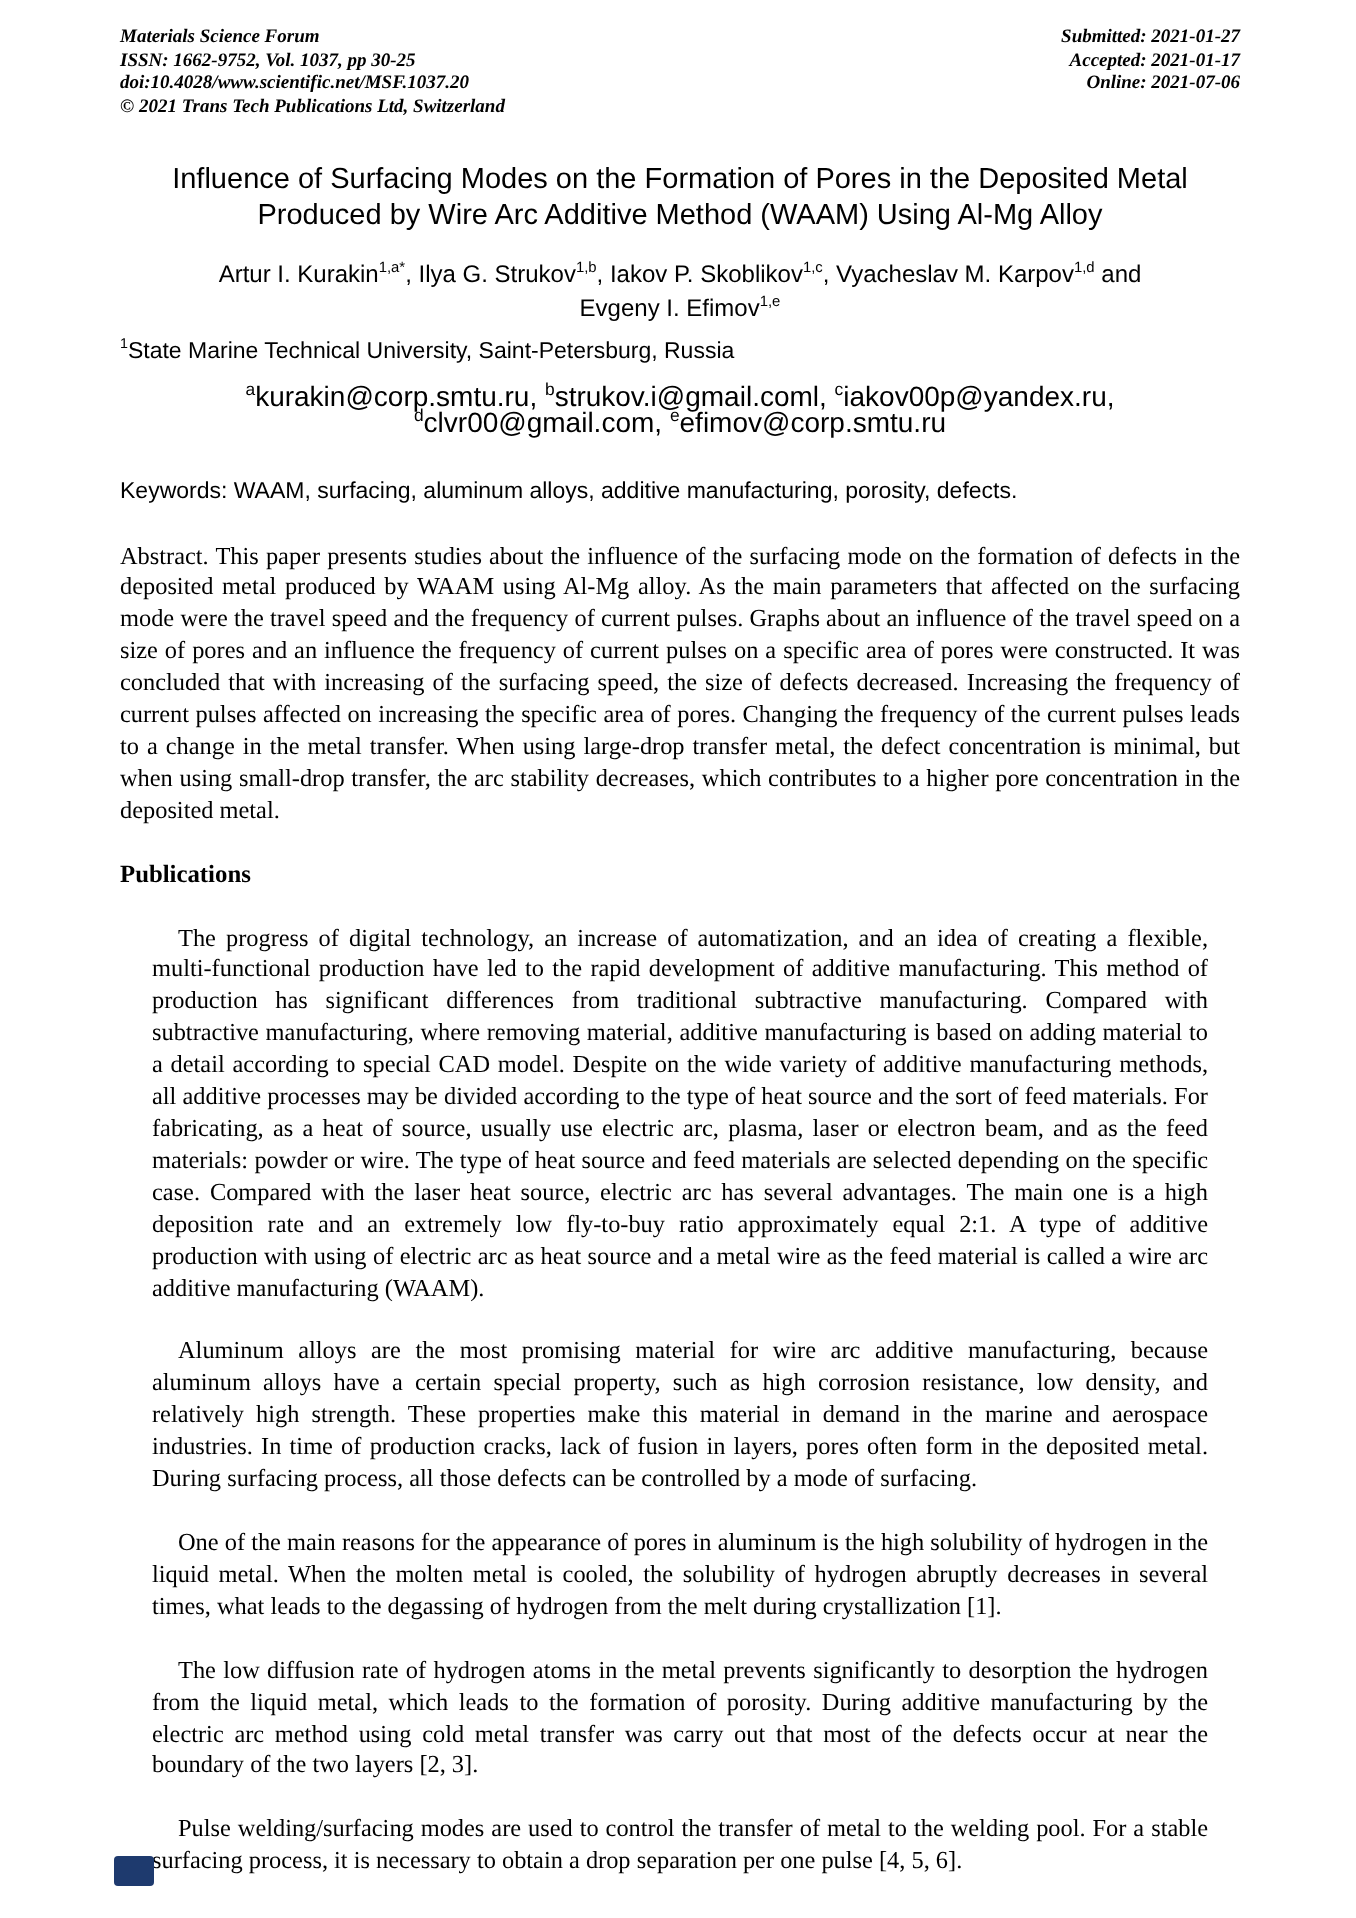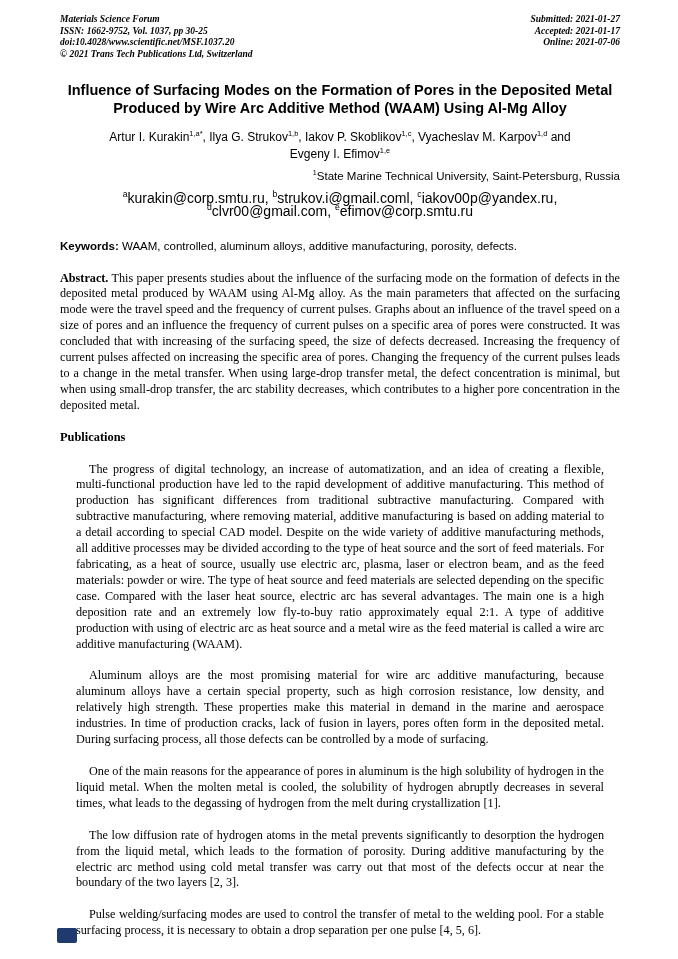--- a/index.html
+++ b/index.html
@@ -18,33 +18,33 @@
   }
   .header {
     display: flex; justify-content: space-between;
     font-style: italic;
     font-size: 9.5px; line-height: 11.5px; font-weight: bold;
   }
   .header-right { text-align: right; }
   .title {
     text-align: center;
     font-family: "Liberation Sans", sans-serif;
-    font-weight: bold;
+    font-weight: normal;
     font-size: 14.5px; line-height: 17.5px;
     margin-top: 22px;
   }
   .authors {
     text-align: center;
     font-family: "Liberation Sans", sans-serif;
     font-size: 12px; line-height: 16.5px;
     margin-top: 12px;
     padding: 0 30px;
   }
   .affiliation {
-    text-align: right;
+    text-align: left;
     font-family: "Liberation Sans", sans-serif;
     font-size: 11.5px; line-height: 13.5px;
     margin-top: 8px;
   }
   .emails {
     text-align: center;
     font-family: "Liberation Sans", sans-serif;
     font-size: 14px; line-height: 13.5px;
     margin-top: 8px;
     padding: 0 10px;
@@ -63,21 +63,21 @@
     font-weight: bold;
     font-size: 12.4px; line-height: 15.9px;
     margin-top: 16px;
   }
   .para {
     font-size: 12.2px; line-height: 15.9px;
     text-align: justify;
     text-indent: 13px;
     margin: 16px;
   }
-  .bold { font-weight: bold; }
+  .bold { font-weight: normal; }
   sup { font-size: 62%; line-height: 0; vertical-align: super; }
   .footer-badge {
     position: absolute;
     left: 57px; top: 928px;
     width: 20px; height: 15px;
     border-radius: 2px;
   }
 </style>
 </head>
 <body>
@@ -100,21 +100,21 @@
 
   <div class="title">Influence of Surfacing Modes on the Formation of Pores in the Deposited Metal Produced by Wire Arc Additive Method (WAAM) Using Al-Mg Alloy</div>
 
   <div class="authors">Artur I. Kurakin<sup>1,a*</sup>, Ilya G. Strukov<sup>1,b</sup>, Iakov P. Skoblikov<sup>1,c</sup>, Vyacheslav M. Karpov<sup>1,d</sup> and Evgeny I. Efimov<sup>1,e</sup></div>
 
   <div class="affiliation"><sup>1</sup>State Marine Technical University, Saint-Petersburg, Russia</div>
 
   <div class="emails"><sup>a</sup>kurakin@corp.smtu.ru, <sup>b</sup>strukov.i@gmail.coml, <sup>c</sup>iakov00p@yandex.ru, <sup>d</sup>clvr00@gmail.com, <sup>e</sup>efimov@corp.smtu.ru</div>
 
   <div class="keywords">
-    <span class="bold">Keywords:</span><span> WAAM, controlled, aluminum alloys, additive manufacturing, porosity, defects.</span>
+    <span class="bold">Keywords:</span><span> WAAM, surfacing, aluminum alloys, additive manufacturing, porosity, defects.</span>
   </div>
 
   <div class="abstract">
     <span class="bold">Abstract.</span><span> This paper presents studies about the influence of the surfacing mode on the formation of defects in the deposited metal produced by WAAM using Al-Mg alloy. As the main parameters that affected on the surfacing mode were the travel speed and the frequency of current pulses. Graphs about an influence of the travel speed on a size of pores and an influence the frequency of current pulses on a specific area of pores were constructed. It was concluded that with increasing of the surfacing speed, the size of defects decreased. Increasing the frequency of current pulses affected on increasing the specific area of pores. Changing the frequency of the current pulses leads to a change in the metal transfer. When using large-drop transfer metal, the defect concentration is minimal, but when using small-drop transfer, the arc stability decreases, which contributes to a higher pore concentration in the deposited metal.</span>
   </div>
 
   <div class="section-heading">Publications</div>
 
   <p class="para">The progress of digital technology, an increase of automatization, and an idea of creating a flexible, multi-functional production have led to the rapid development of additive manufacturing. This method of production has significant differences from traditional subtractive manufacturing. Compared with subtractive manufacturing, where removing material, additive manufacturing is based on adding material to a detail according to special CAD model. Despite on the wide variety of additive manufacturing methods, all additive processes may be divided according to the type of heat source and the sort of feed materials. For fabricating, as a heat of source, usually use electric arc, plasma, laser or electron beam, and as the feed materials: powder or wire. The type of heat source and feed materials are selected depending on the specific case. Compared with the laser heat source, electric arc has several advantages. The main one is a high deposition rate and an extremely low fly-to-buy ratio approximately equal 2:1. A type of additive production with using of electric arc as heat source and a metal wire as the feed material is called a wire arc additive manufacturing (WAAM).</p>
   <p class="para">Aluminum alloys are the most promising material for wire arc additive manufacturing, because aluminum alloys have a certain special property, such as high corrosion resistance, low density, and relatively high strength. These properties make this material in demand in the marine and aerospace industries. In time of production cracks, lack of fusion in layers, pores often form in the deposited metal. During surfacing process, all those defects can be controlled by a mode of surfacing.</p>

